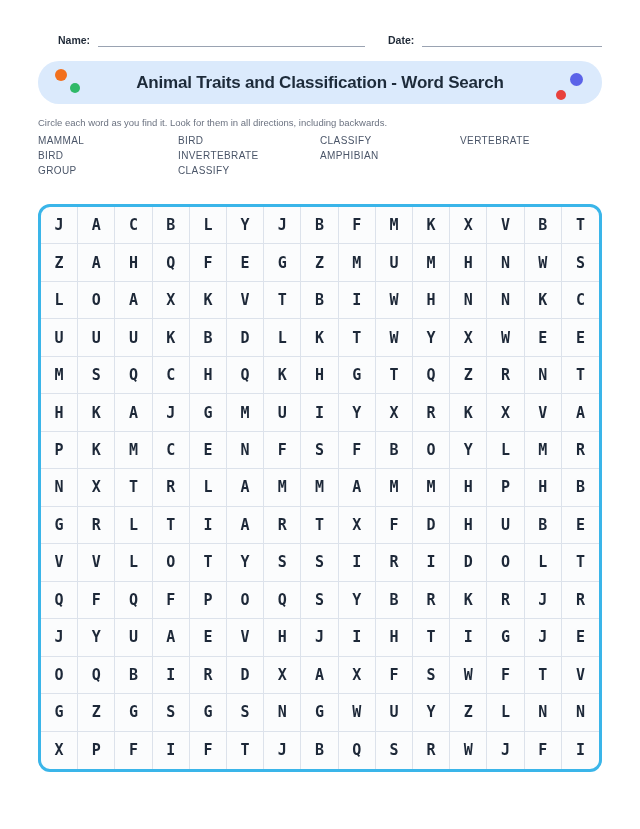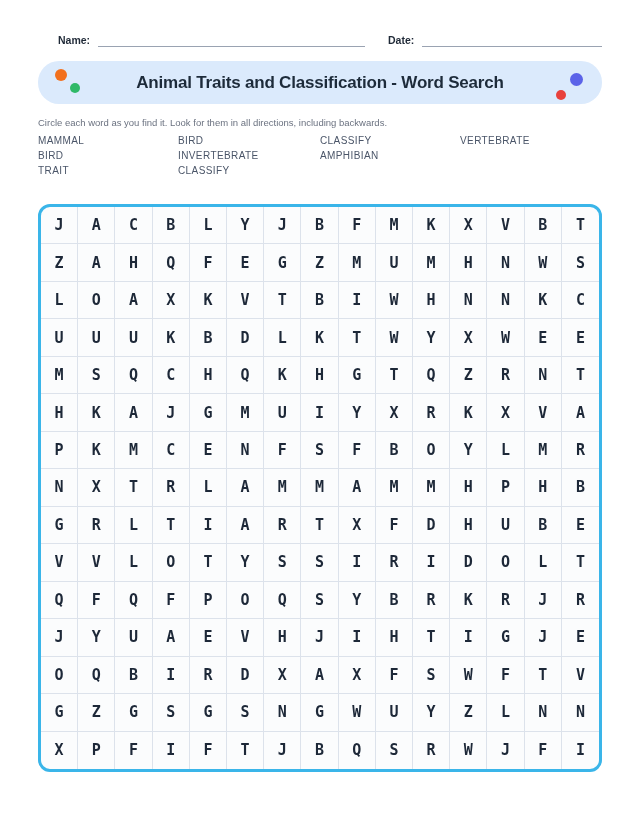--- a/index.html
+++ b/index.html
@@ -66,21 +66,21 @@
     <span class="dot dot-indigo"></span>
     <span class="dot dot-red"></span>
   </div>
 
   <p class="instructions">Circle each word as you find it. Look for them in all directions, including backwards.</p>
 
   <div class="word-list" id="word-list">
       <div class="word-col">
         <div class="word-item">MAMMAL</div>
         <div class="word-item">BIRD</div>
-        <div class="word-item">TRAIT</div>
+        <div class="word-item">GROUP</div>
       </div>
       <div class="word-col">
         <div class="word-item">BIRD</div>
         <div class="word-item">INVERTEBRATE</div>
         <div class="word-item">CLASSIFY</div>
       </div>
       <div class="word-col">
         <div class="word-item">CLASSIFY</div>
         <div class="word-item">AMPHIBIAN</div>
       </div>

